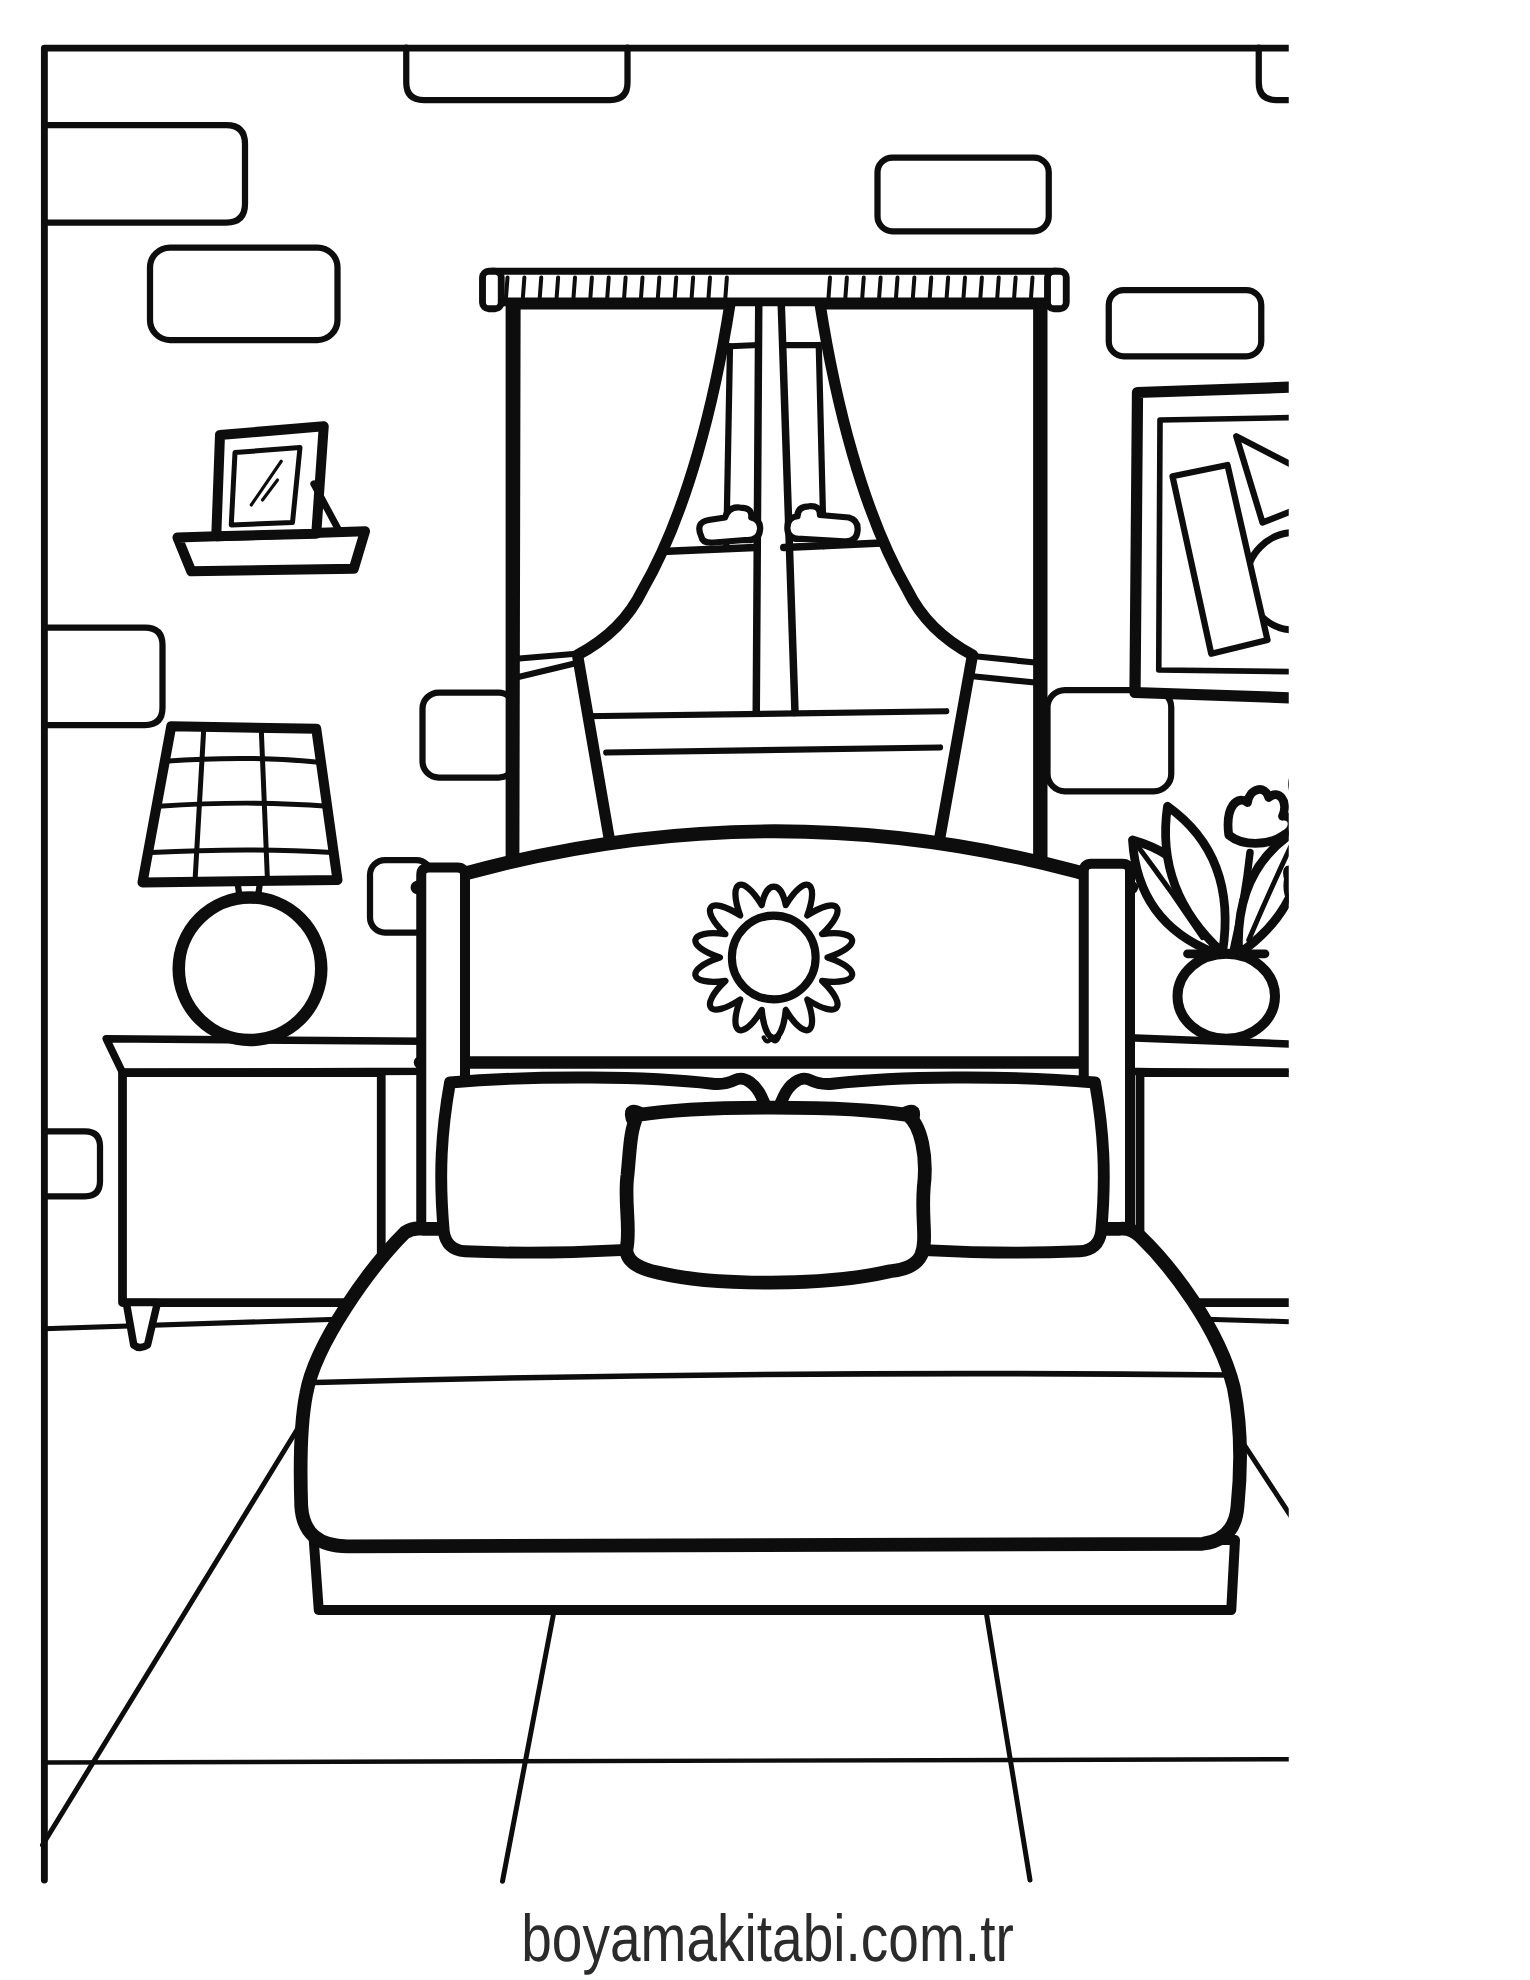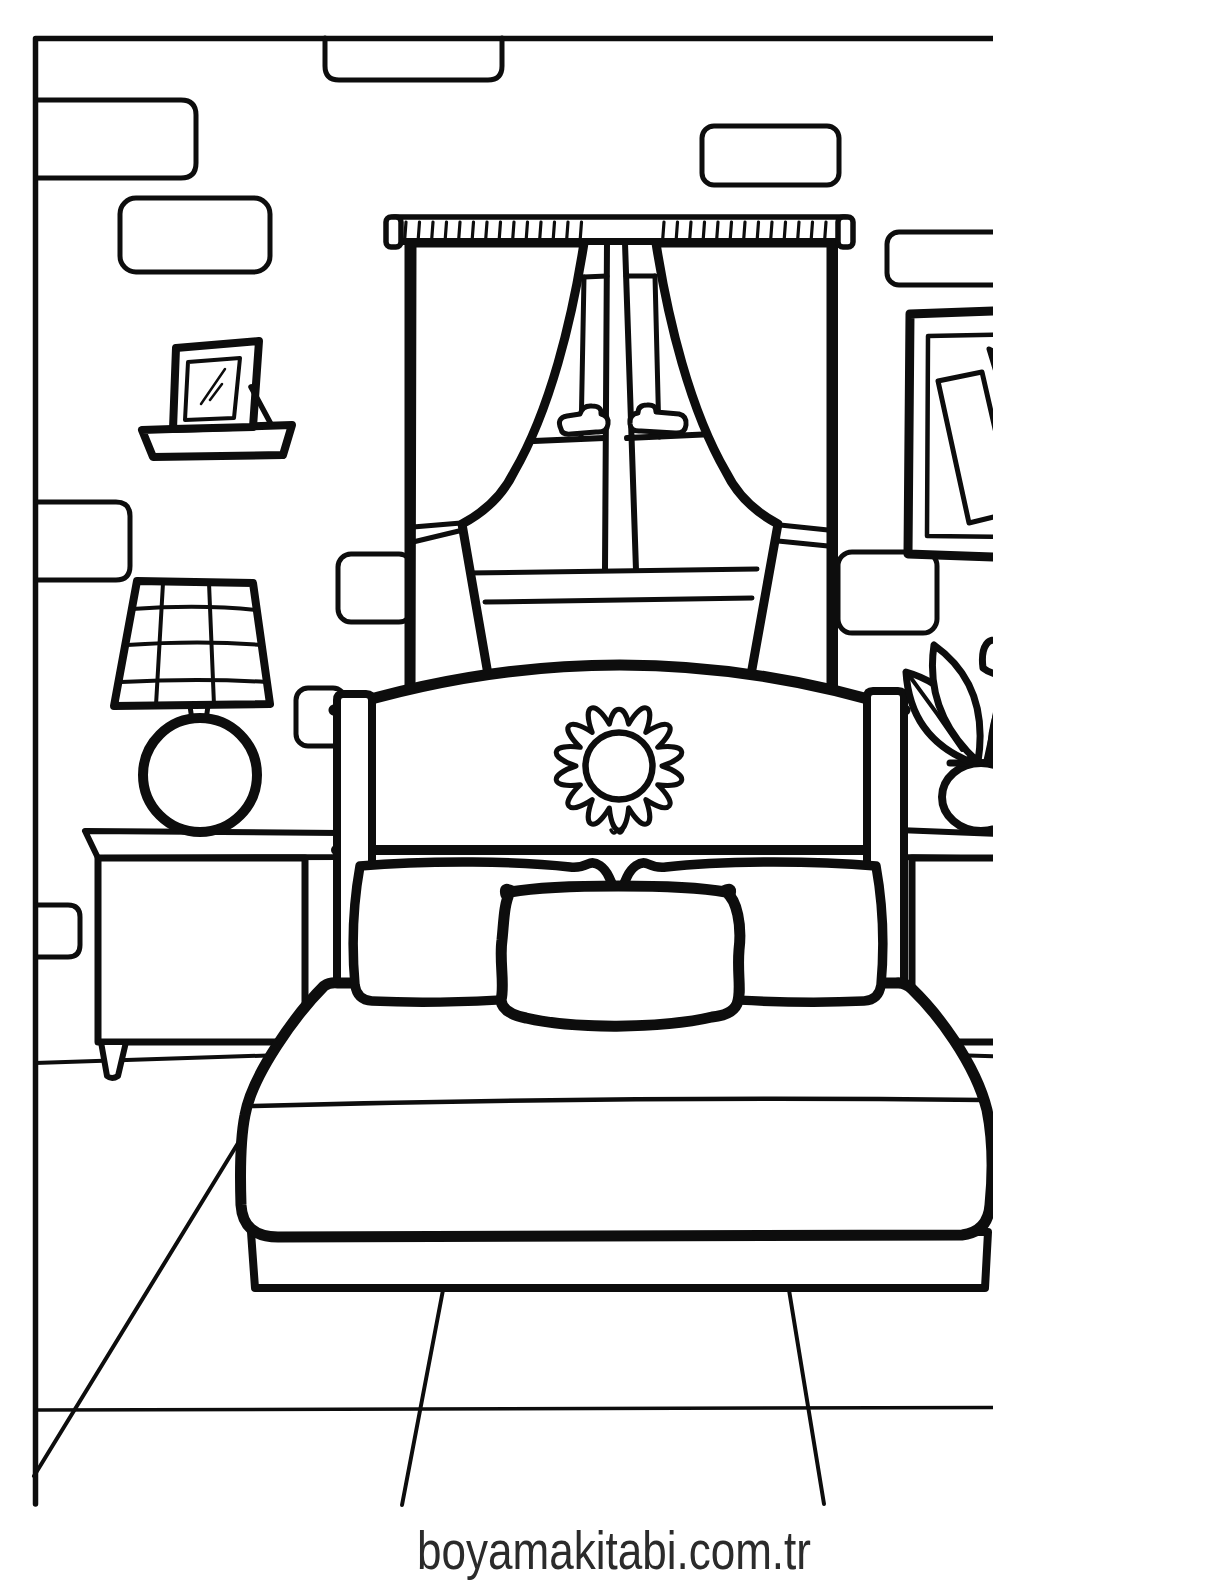--- a/index.html
+++ b/index.html
@@ -1,16 +1,16 @@
 <!DOCTYPE html>
 <html><head>
 <meta charset="utf-8">
 <style>
   html,body{margin:0;padding:0;background:#fff;}
-  .page{width:993px;height:1584px;position:relative;background:#fff;overflow:hidden;}
+  .page{width:993px;height:1584px;position:relative;background:#fff;overflow:hidden;padding-left:38px;}
   svg{position:absolute;top:0;left:0;}
 </style>
 </head>
 <body>
 <div class="page">
 <svg width="1224" height="1584" viewBox="0 0 1224 1584">
 <g fill="none" stroke="#0d0d0d" stroke-linecap="round" stroke-linejoin="round">
 
 <path d="M35.5,1504 L35.5,38.5 L1187.5,38.5 L1187.5,1506" stroke-width="5.5"></path>
 

